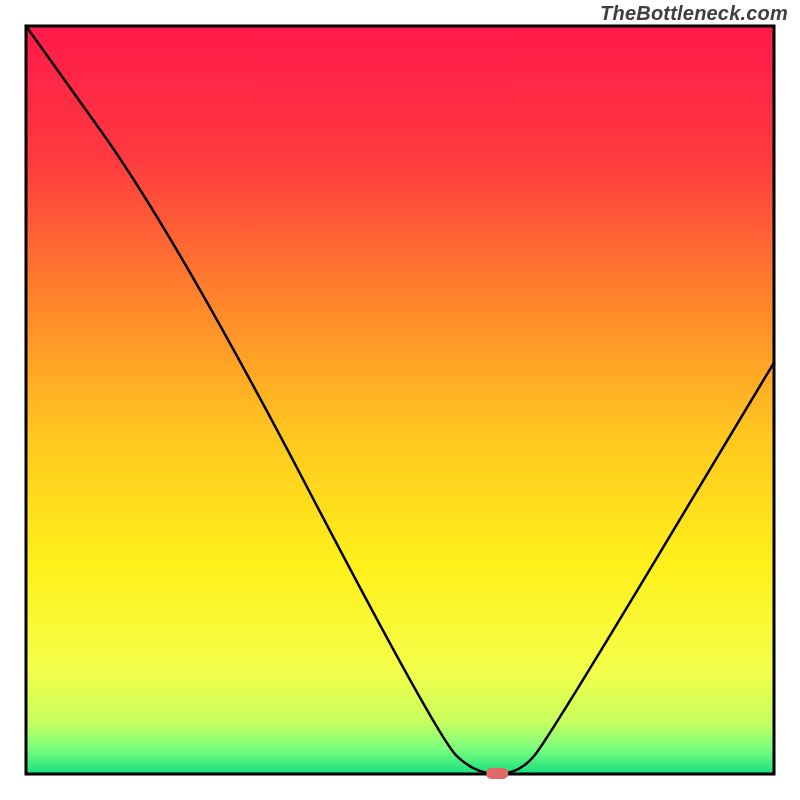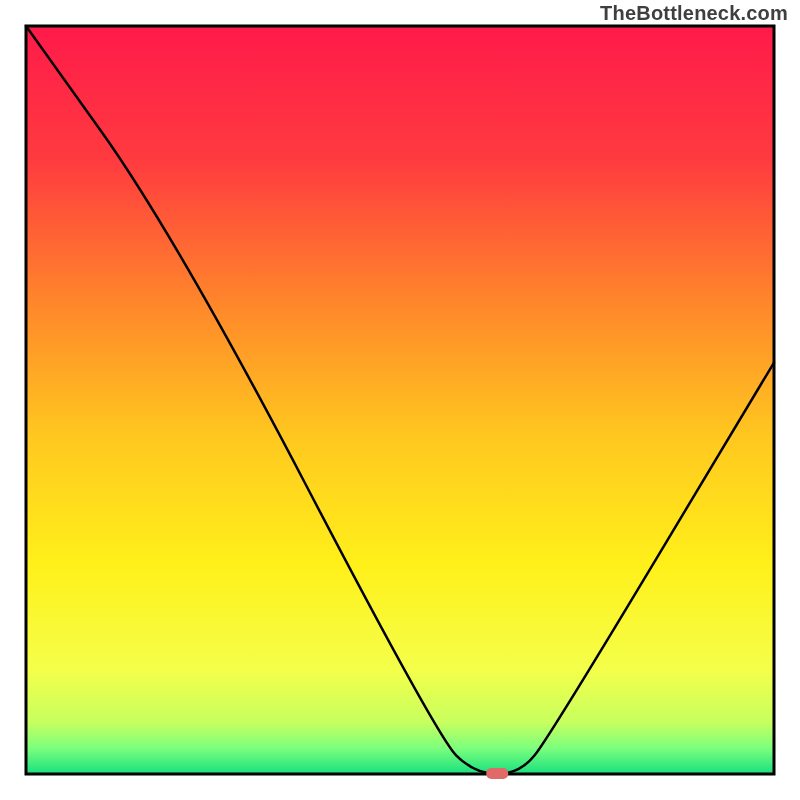--- a/index.html
+++ b/index.html
@@ -16,20 +16,21 @@
     height: 800px;
   }
   .watermark {
     position: absolute;
     top: 2px;
     right: 12px;
     font-size: 20px;
     font-weight: 600;
     color: #3f3f3f;
     letter-spacing: 0.2px;
+    font-style: italic;
   }
   svg {
     display: block;
   }
 </style>
 </head>
 <body>
 <div class="wrap">
 
 <div class="watermark">TheBottleneck.com</div>

